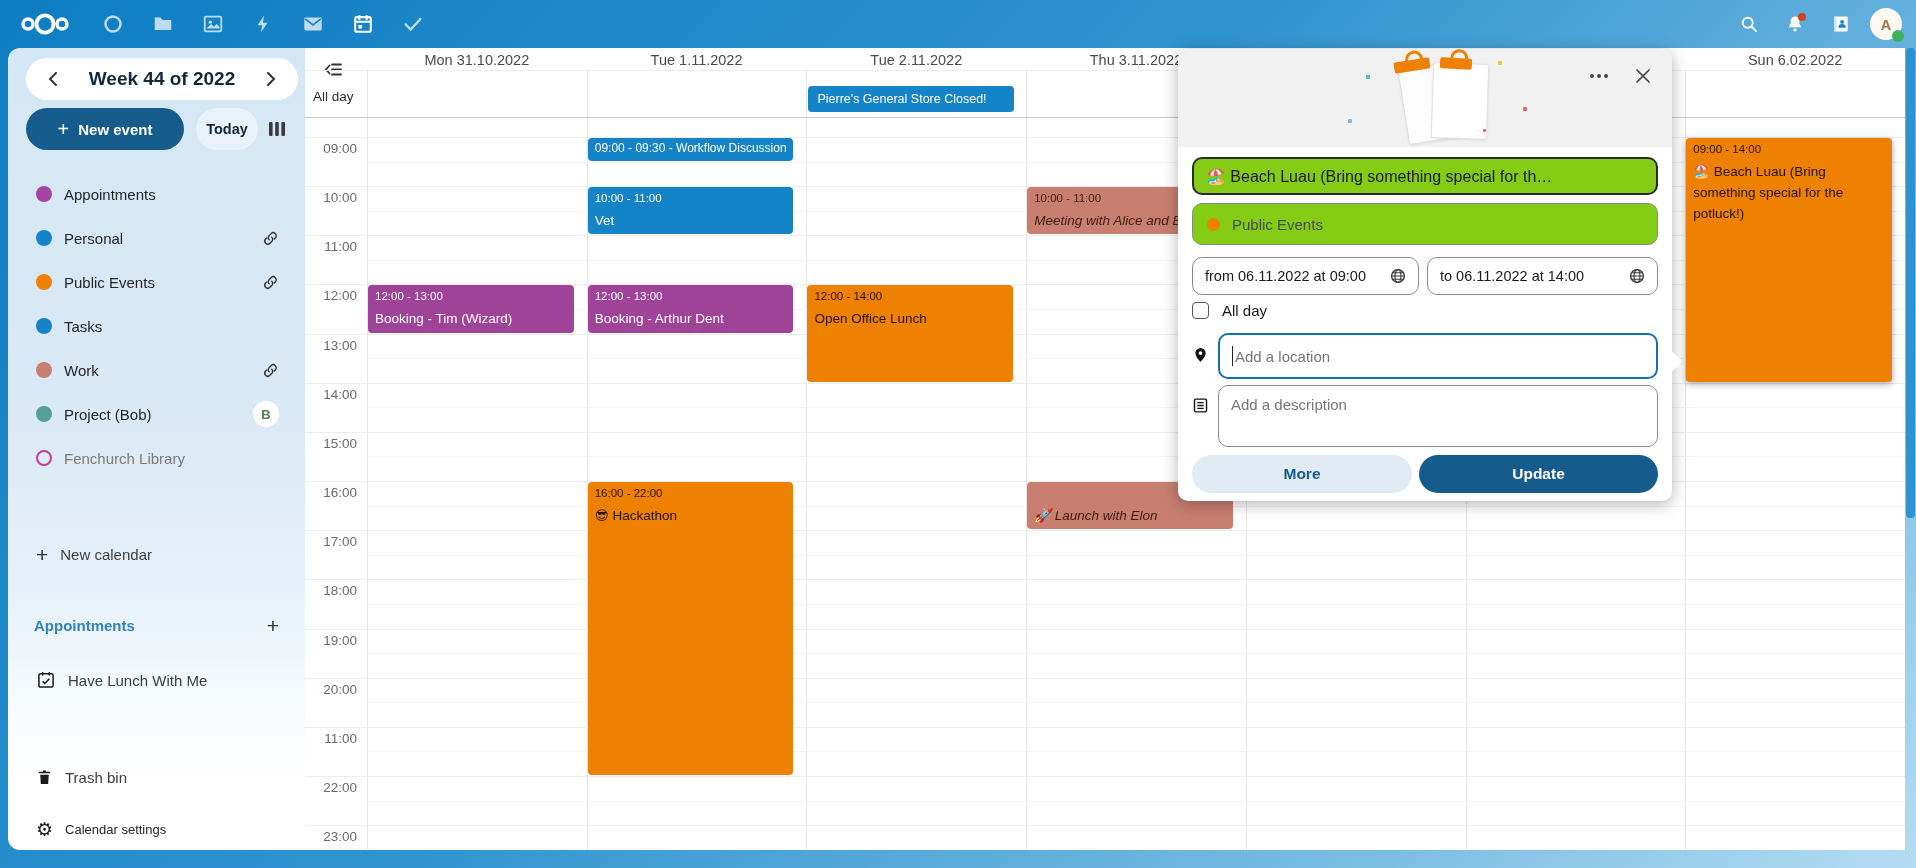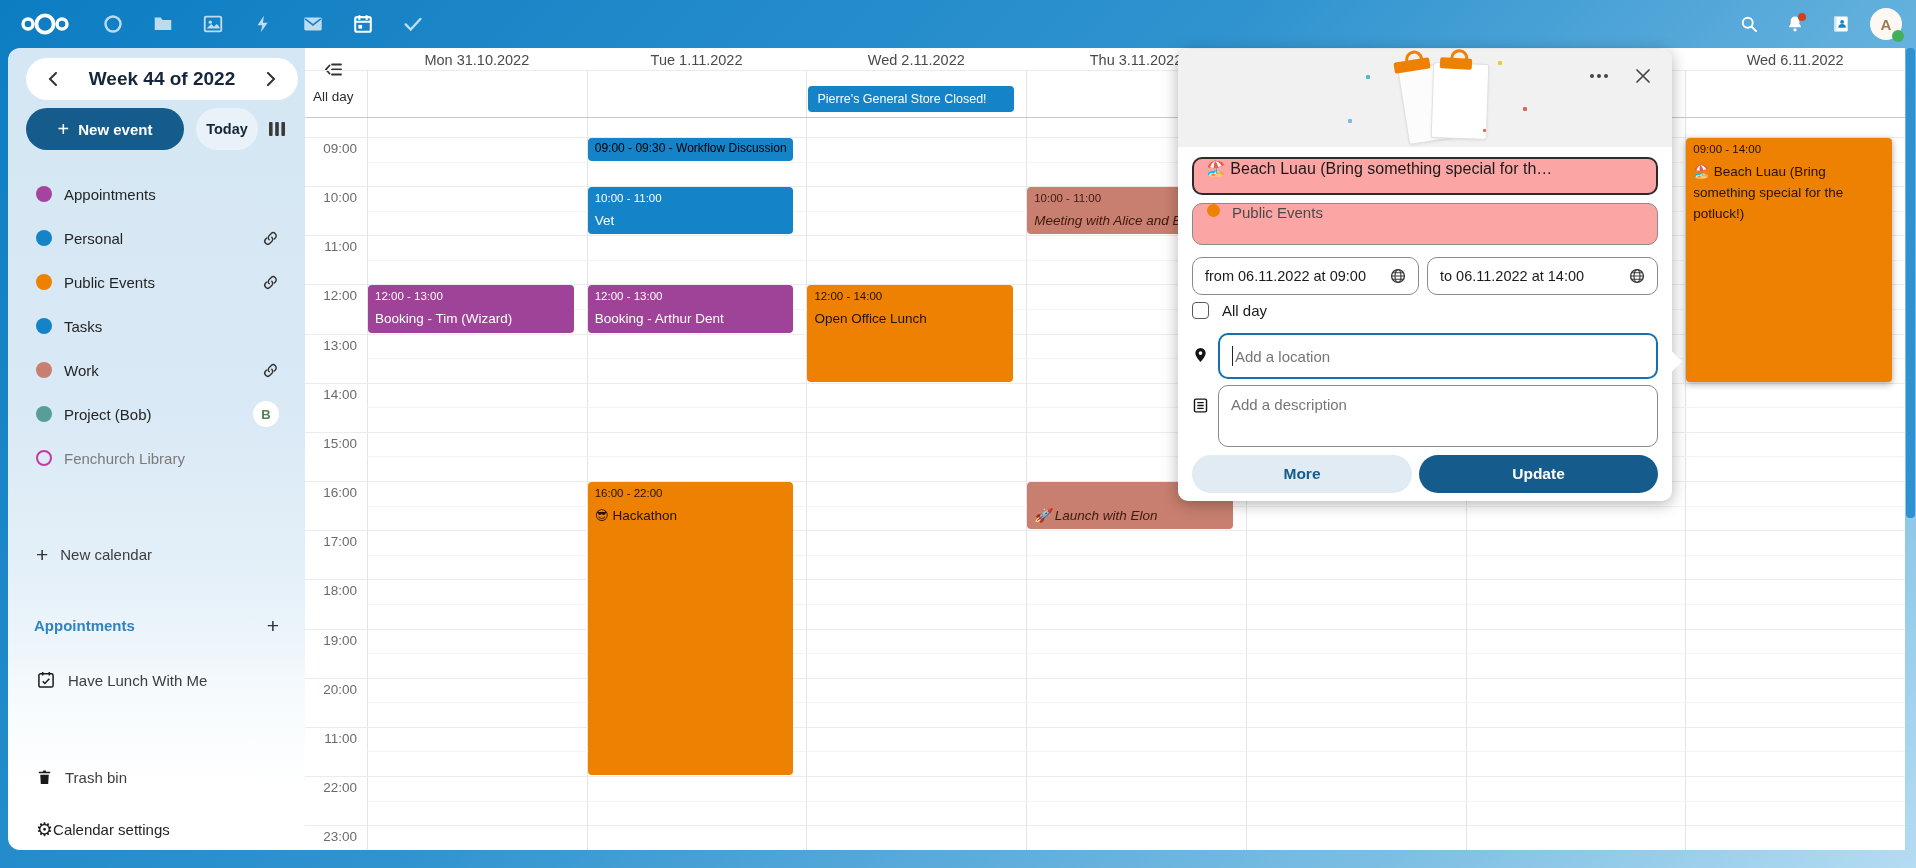--- a/index.html
+++ b/index.html
@@ -48,21 +48,21 @@
   .b-avatar { width:26px; height:26px; border-radius:50%; background:#fff; color:#567d5c; font-size:13px; font-weight:bold;
     display:flex; align-items:center; justify-content:center; }
   .row-generic { position:absolute; left:0; width:297px; height:44px; display:flex; align-items:center; padding:0 26px 0 28px; cursor:pointer; }
   .row-generic .lbl { margin-left:12px; font-size:15px; color:#3d3d3d; }
   .plus-glyph { font-size:21px; color:#333; font-weight:400; line-height:1; }
   .appt-hdr { position:absolute; left:0; top:555px; width:297px; height:44px; display:flex; align-items:center; padding:0 26px; }
   .appt-hdr .t { font-size:15px; font-weight:bold; color:#3182bd; }
   .appt-hdr .plus-glyph { margin-left:auto; cursor:pointer; }
   .settings-pill { position:absolute; left:8px; top:760px; width:281px; height:42px; background:#fff; border-radius:22px;
     display:flex; align-items:center; padding:0 0 0 20px; cursor:pointer; }
-  .settings-pill .lbl { font-size:15px; color:#252525; }
+  .settings-pill .lbl { margin-left:12px; font-size:13px; color:#252525; }
   .gear { font-family:"DejaVu Sans",sans-serif; font-size:19px; color:#1a1a1a; line-height:1; }
 
   
   .cal { flex:1; position:relative; background:#fff; height:802px; overflow:hidden; }
   .day-hdr { position:absolute; top:0; height:22px; line-height:24px; text-align:center; font-size:14.5px; color:#4a4a4a; }
   .allday-row { position:absolute; left:0; top:22px; width:1600px; height:48px; border-top:1px solid #ececec; border-bottom:1px solid #c9c9c9; }
   .allday-label { position:absolute; left:8px; top:40px; font-size:13.5px; color:#2b2b2b; }
   .collapse-ic { position:absolute; left:20px; top:14px; cursor:pointer; }
   .timegrid { position:absolute; left:0; top:70px; width:1600px; height:732px; overflow:hidden;padding-left:36px; }
   .hline { position:absolute; left:0; width:1600px; height:1px; background:#ececec; }
@@ -85,21 +85,21 @@
   .popup::after { content:""; position:absolute; right:-7px; top:305px; width:15px; height:15px; background:#fff; transform:rotate(45deg); }
   .pp-illo { position:absolute; left:0; top:0; width:494px; height:98px; background:#f1f1f1; border-radius:10px 10px 0 0; overflow:hidden; }
   .paper { position:absolute; background:#fcfcfc; border:1px solid #e0e0e0; border-radius:3px; box-shadow:0 1px 3px rgba(0,0,0,.07); }
   .clip { position:absolute; background:#ee8102; height:11px; border-radius:2px; }
   .clip::after { content:""; position:absolute; left:50%; top:-9px; margin-left:-6px; width:12px; height:12px; border-radius:50%;
     border:3px solid #ee8102; background:transparent; }
   .confetti { position:absolute; width:4px; height:4px; border-radius:1px; }
   .pp-top-btn { position:absolute; top:12px; width:30px; height:30px; display:flex; align-items:center; justify-content:center; cursor:pointer; }
   .dots3 { display:flex; gap:3px; }
   .dots3 i { width:4px; height:4px; border-radius:50%; background:#454545; }
-  .pp-input { position:absolute; left:14px; width:466px; background:#fca5a5; border-radius:10px; display:flex; }
+  .pp-input { position:absolute; left:14px; width:466px; background:#84cc16; border-radius:10px; display:flex; align-items:center; }
   .pp-title { top:108px; height:38px; border:2px solid #2b2b2b; padding:0 12px; font-size:16px; color:#1a1a1a; gap:10px; }
   .pp-title .val { white-space:nowrap; overflow:hidden; }
   .pp-calsel { top:154px; height:42px; border:1.5px solid #8a8a8a; padding:0 14px; gap:12px; }
   .pp-calsel .dot { width:13px; height:13px; border-radius:50%; }
   .pp-calsel .val { font-size:15px; color:#4a4a4a; }
   .pp-date { position:absolute; top:208px; height:38px; border:1.5px solid #8a8a8a; border-radius:10px; display:flex;
     align-items:center; padding:0 12px; font-size:14.5px; color:#1a1a1a; justify-content:space-between; }
   .pp-date.from { left:14px; width:227px; }
   .pp-date.to { left:249px; width:231px; }
   .pp-check { position:absolute; left:14px; top:253px; display:flex; align-items:center; gap:13px; cursor:pointer; }
@@ -330,25 +330,25 @@
     <div class="settings-pill">
       <span class="gear">⚙</span>
       <span class="lbl">Calendar settings</span>
     </div>
   </aside>
 
   <main class="cal">
     <div id="day-headers">
         <div class="day-hdr" style="left: 62px; width: 219.714px;">Mon 31.10.2022</div>
         <div class="day-hdr" style="left: 281.714px; width: 219.714px;">Tue 1.11.2022</div>
-        <div class="day-hdr" style="left: 501.429px; width: 219.714px;">Wed 2.11.2022</div>
+        <div class="day-hdr" style="left: 501.429px; width: 219.714px;">Tue 2.11.2022</div>
         <div class="day-hdr" style="left: 721.143px; width: 219.714px;">Thu 3.11.2022</div>
         <div class="day-hdr" style="left: 940.857px; width: 219.714px;">Fri 4.11.2022</div>
         <div class="day-hdr" style="left: 1160.57px; width: 219.714px;">Sat 5.11.2022</div>
-        <div class="day-hdr" style="left: 1380.29px; width: 219.714px;">Wed 6.11.2022</div>
+        <div class="day-hdr" style="left: 1380.29px; width: 219.714px;">Sun 6.02.2022</div>
       </div>
     <span class="collapse-ic">
       <svg width="18" height="15" viewBox="0 0 18 15">
           <path d="M7 2.5h9M7 7.5h9M7 12.5h9" stroke="#333" stroke-width="1.8" stroke-linecap="round"></path>
           <path d="M4.5 3.5L1 7.5l3.5 4" fill="none" stroke="#333" stroke-width="1.8" stroke-linecap="round"></path>
         </svg>
     </span>
     <div class="allday-row" id="allday-row">
       <span class="allday-label" style="top:18px;">All day</span>
     <i class="vline" style="left: 62px;"></i>
@@ -405,21 +405,21 @@
         <i class="hline half" style="top: 584.225px; width: 1538px;"></i>
         <span class="hour-lbl" style="top: 563.65px;">20:00</span>
         <i class="hline" style="top: 608.8px;"></i>
         <i class="hline half" style="top: 633.375px; width: 1538px;"></i>
         <span class="hour-lbl" style="top: 612.8px;">11:00</span>
         <i class="hline" style="top: 657.95px;"></i>
         <i class="hline half" style="top: 682.525px; width: 1538px;"></i>
         <span class="hour-lbl" style="top: 661.95px;">22:00</span>
         <i class="hline" style="top: 707.1px;"></i>
         <span class="hour-lbl" style="top: 711.1px;">23:00</span>
-        <div class="chip inline" style="left: 282.714px; top: 20px; width: 205.714px; height: 22.575px; background: rgb(21, 131, 200); color: #000000;">
+        <div class="chip inline" style="left: 282.714px; top: 20px; width: 205.714px; height: 22.575px; background: rgb(21, 131, 200); color: #ffffff;">
           <div class="t">09:00 - 09:30 - Workflow Discussion</div>
         </div>
         <div class="chip" style="left: 282.714px; top: 69.15px; width: 205.714px; height: 47.15px; background: rgb(21, 131, 200); color: rgb(255, 255, 255);">
           <div class="t">10:00 - 11:00</div>
           <div class="n">Vet</div>
         </div>
         <div class="chip" style="left: 63px; top: 167.45px; width: 205.714px; height: 47.15px; background: rgb(158, 67, 151); color: rgb(255, 255, 255);">
           <div class="t">12:00 - 13:00</div>
           <div class="n">Booking - Tim (Wizard)</div>
         </div>

